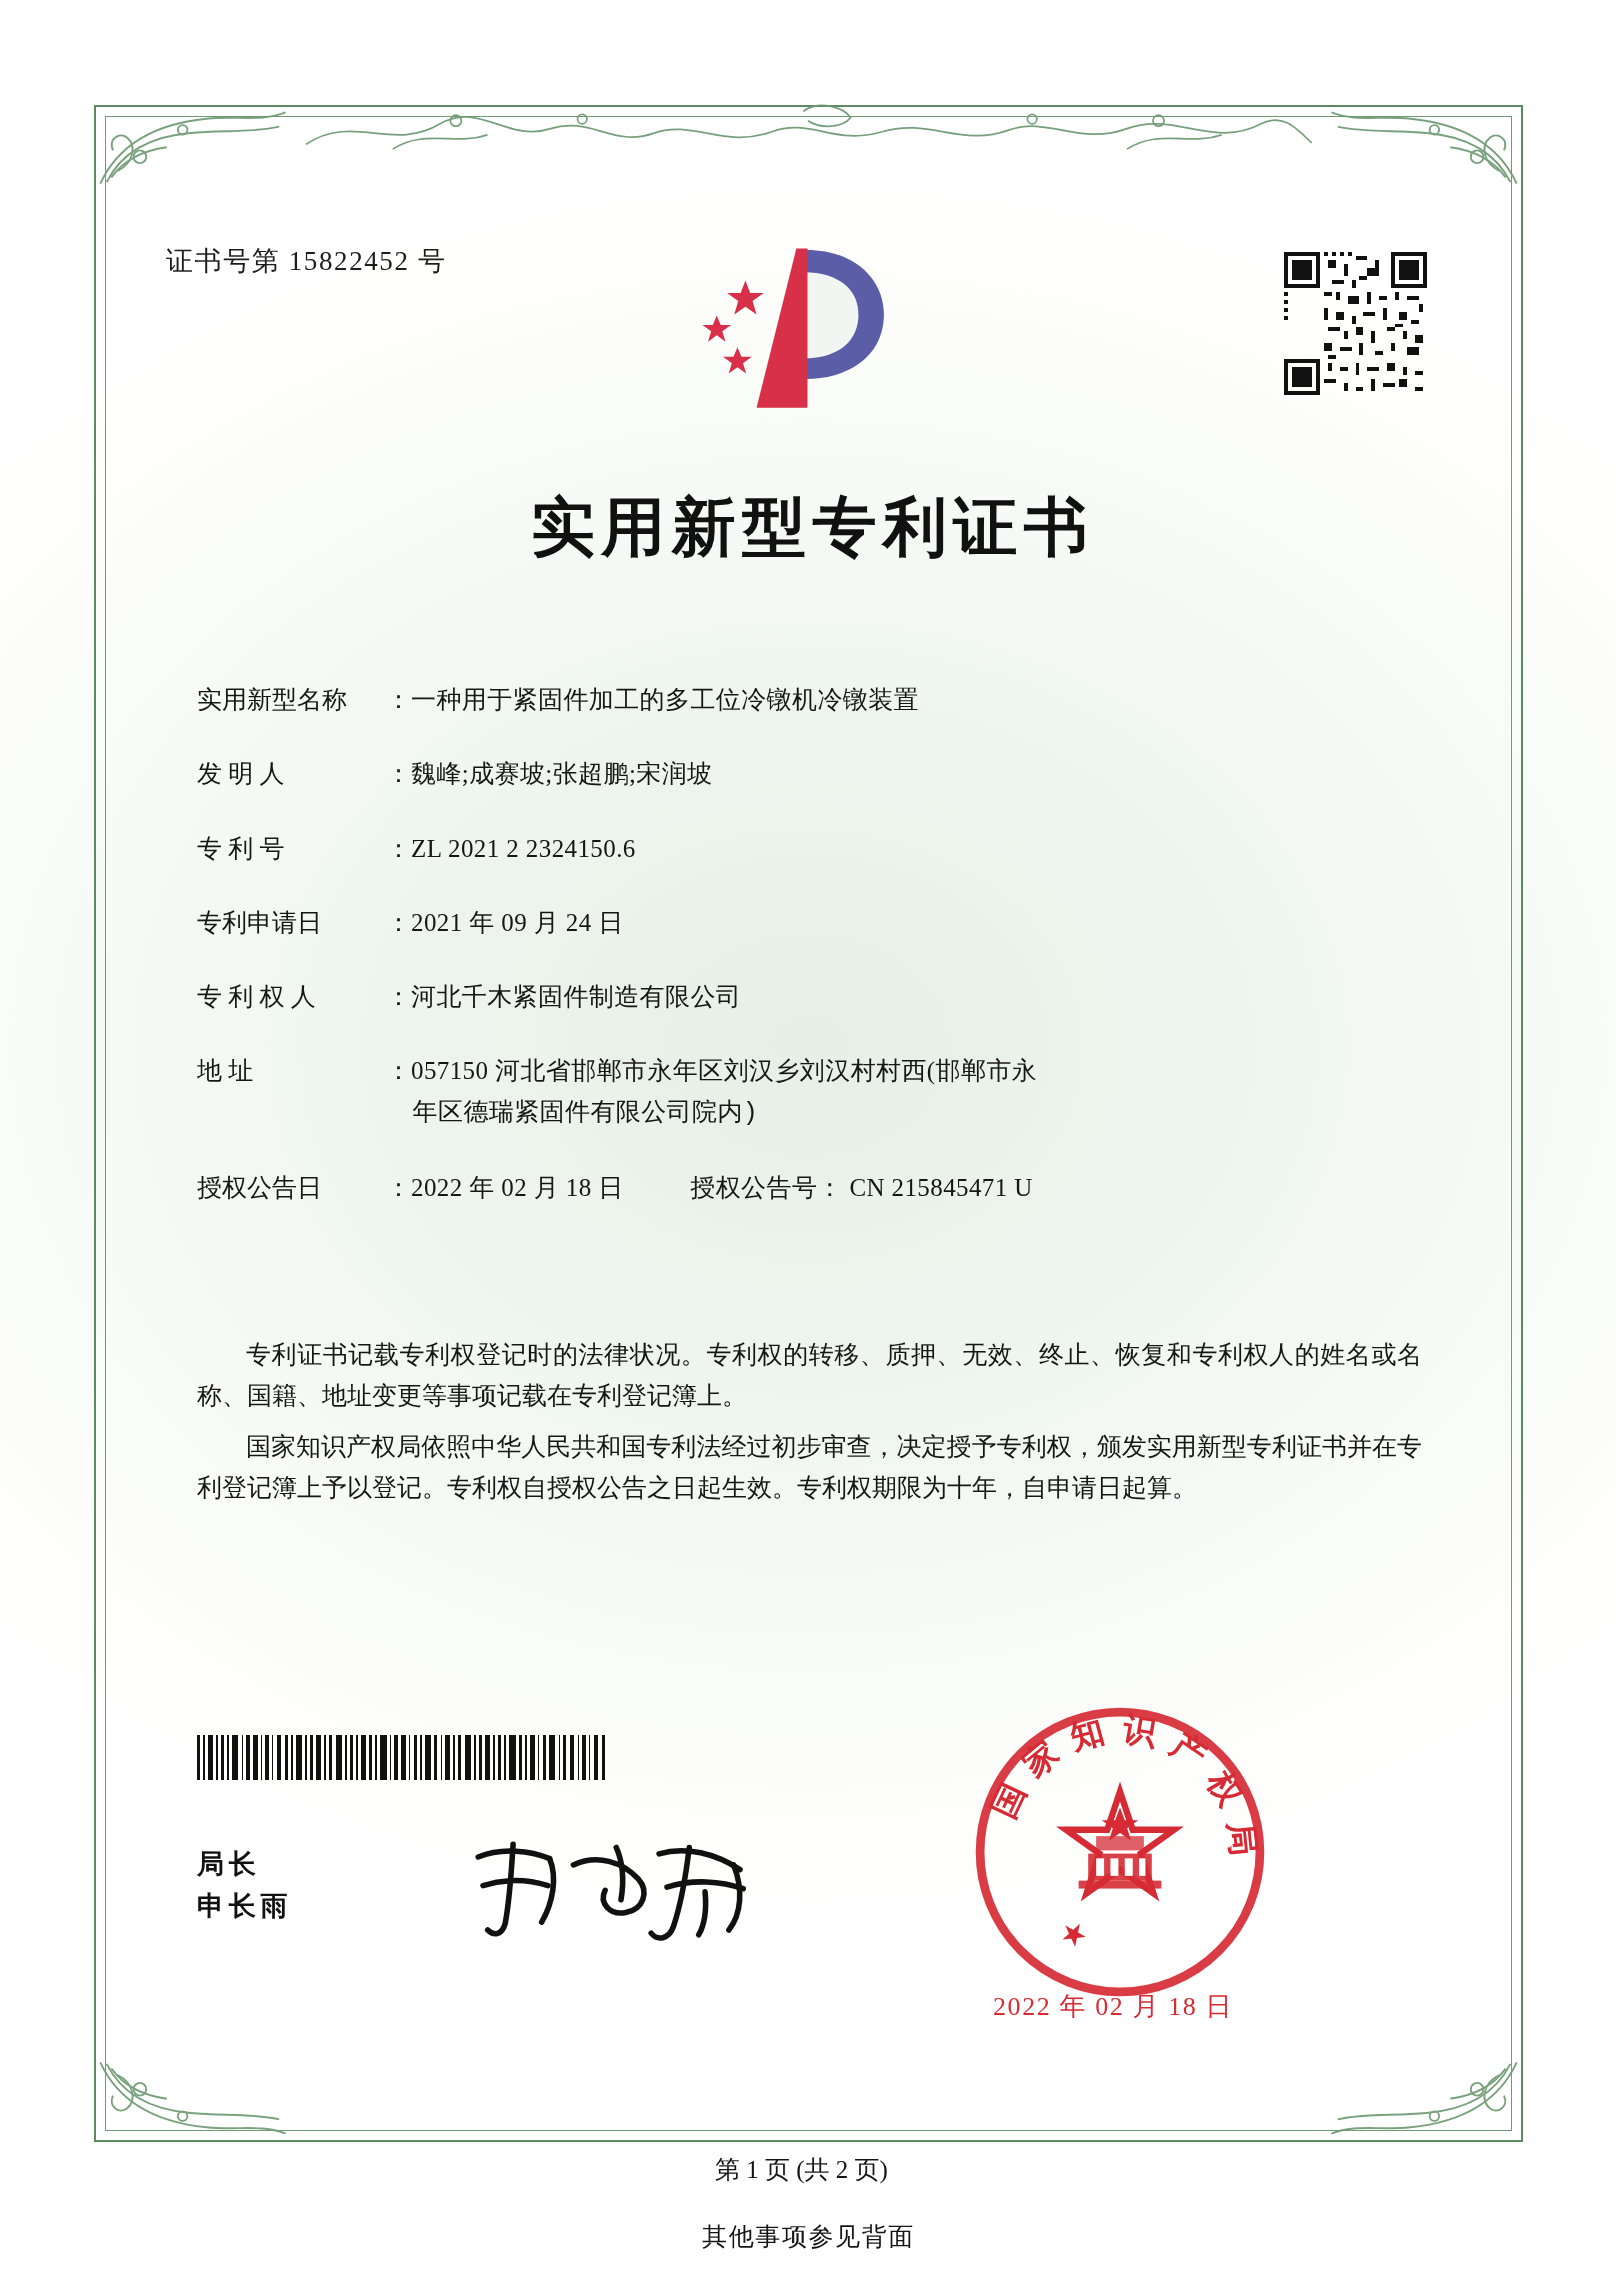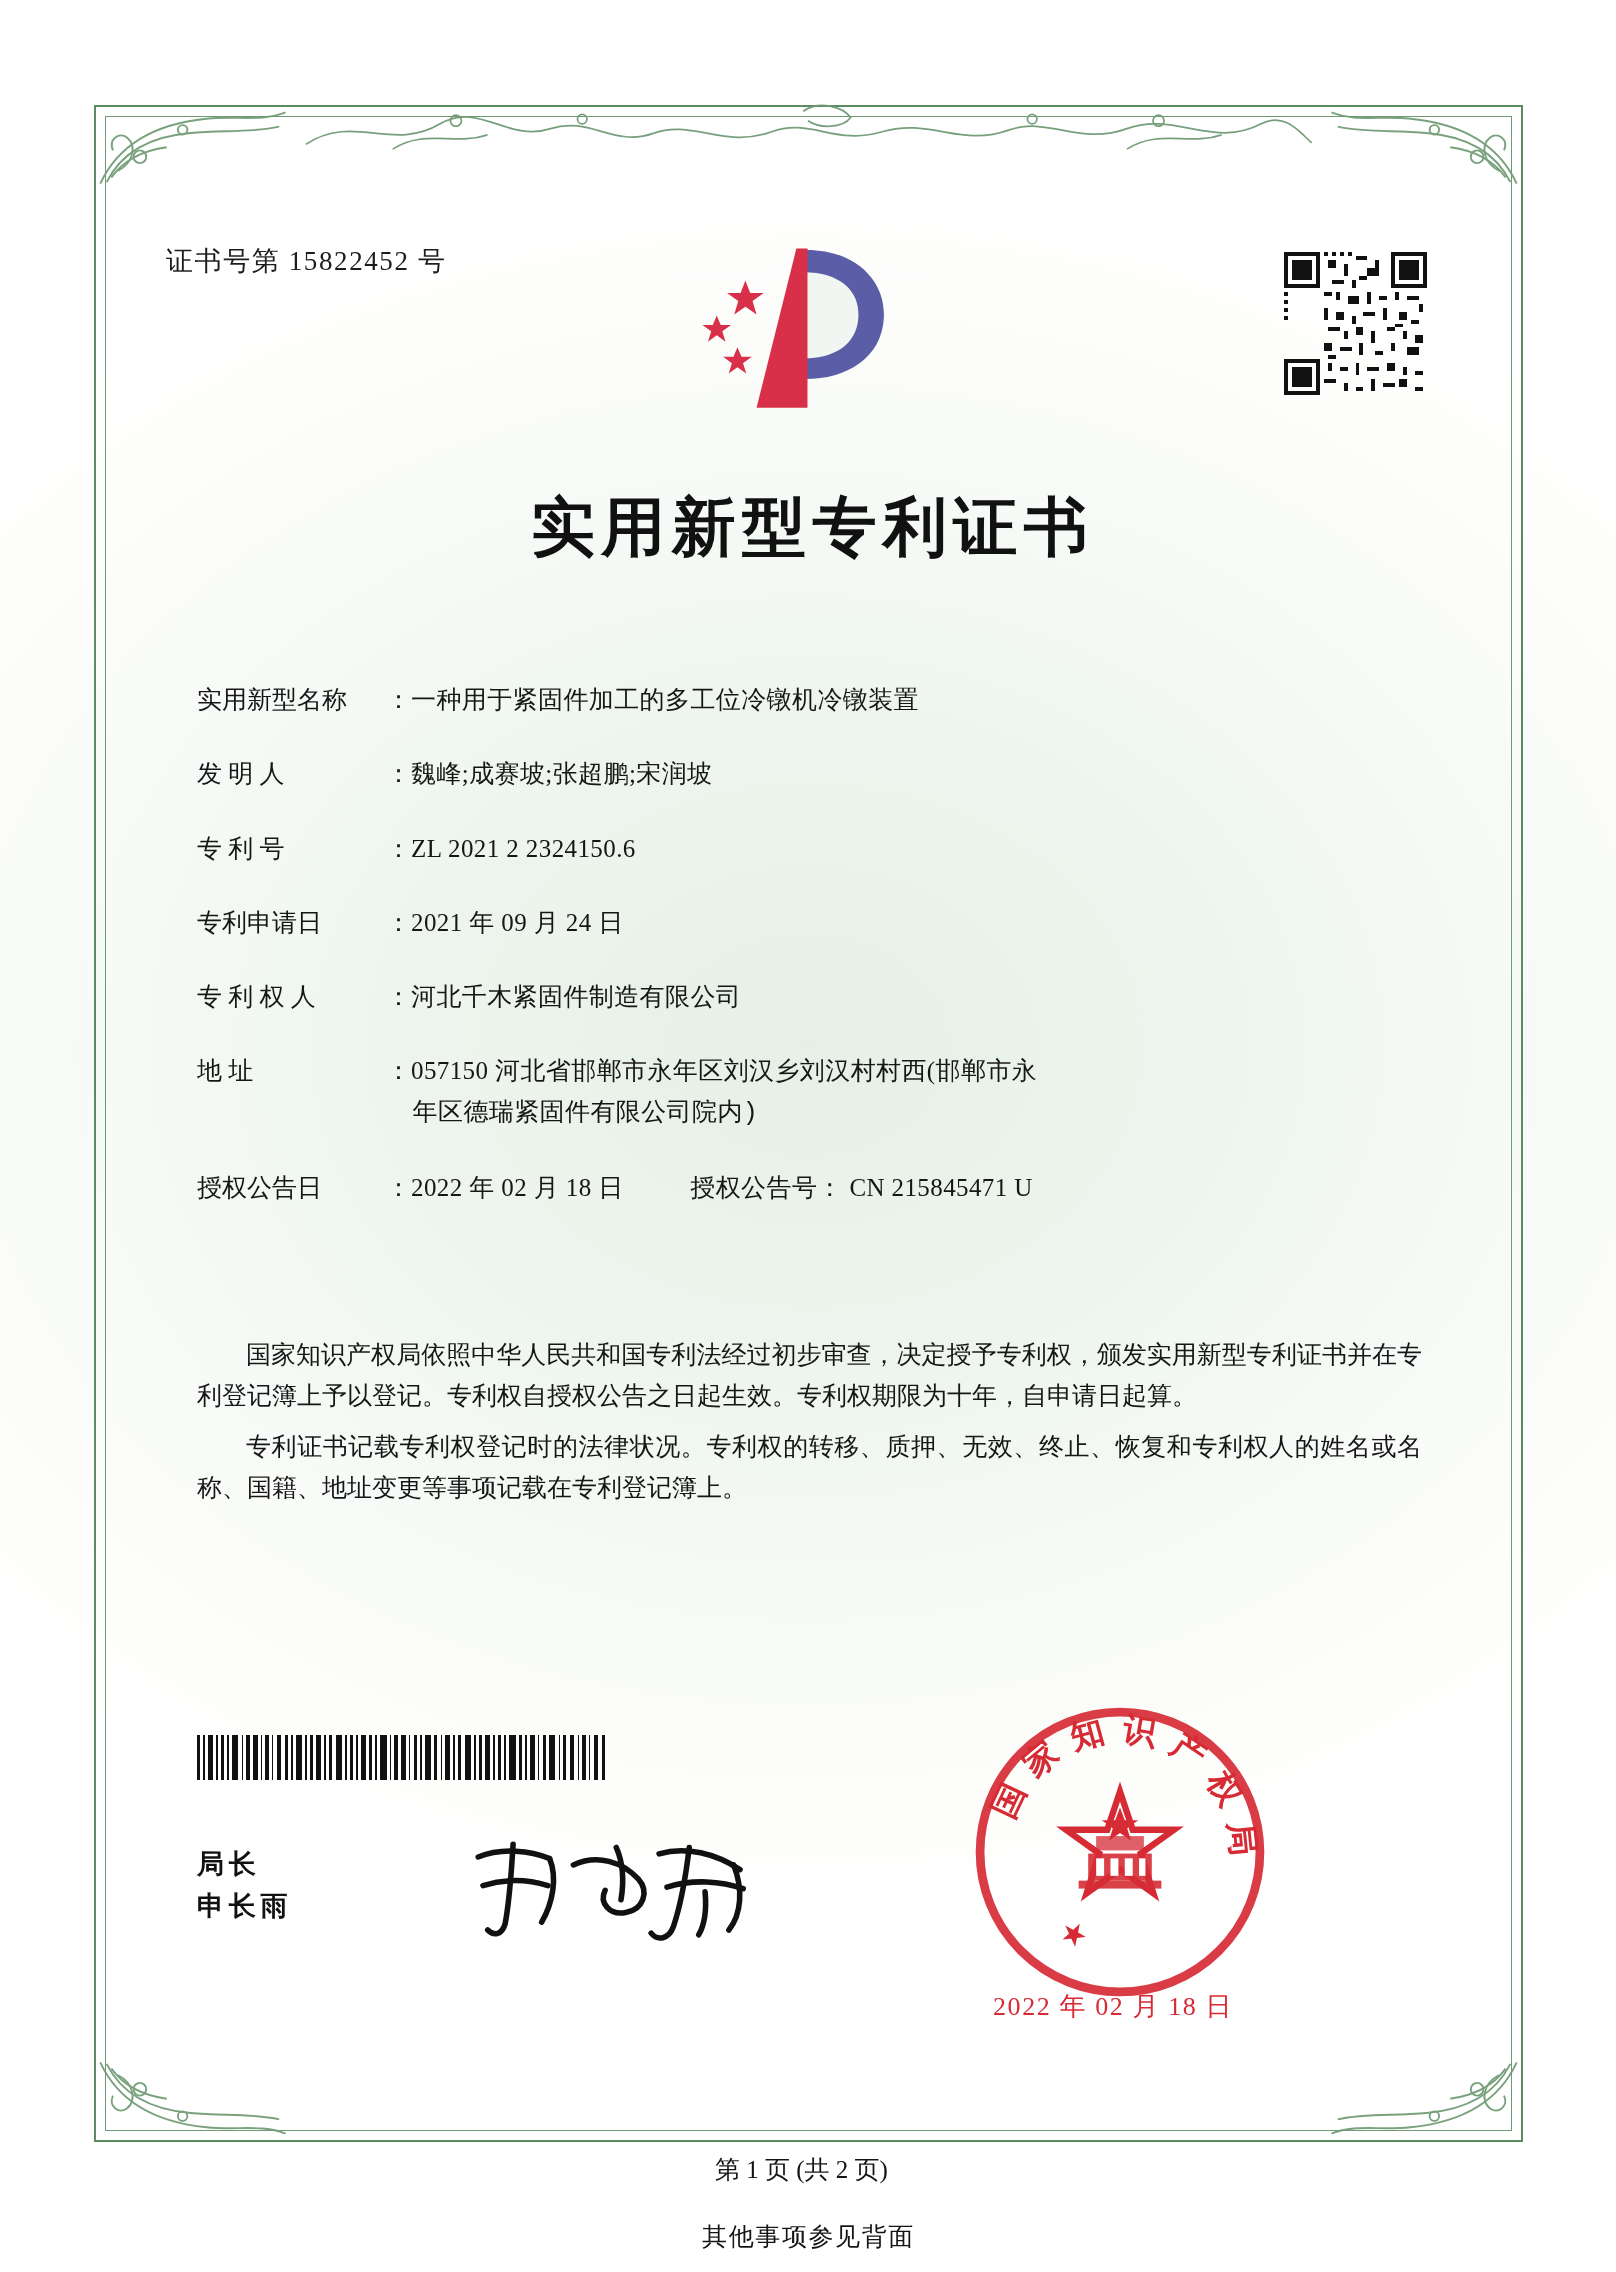--- a/index.html
+++ b/index.html
@@ -473,22 +473,22 @@
       <div class="field-value">
         <span>2022 年 02 月 18 日</span>
         <span class="pub-no-label">授权公告号</span><span>：</span>
         <span>CN 215845471 U</span>
       </div>
     </div>
 
   </div>
 
   <div class="paragraphs">
+    <p>专利证书记载专利权登记时的法律状况。专利权的转移、质押、无效、终止、恢复和专利权人的姓名或名称、国籍、地址变更等事项记载在专利登记簿上。</p>
     <p>国家知识产权局依照中华人民共和国专利法经过初步审查，决定授予专利权，颁发实用新型专利证书并在专利登记簿上予以登记。专利权自授权公告之日起生效。专利权期限为十年，自申请日起算。</p>
-    <p>专利证书记载专利权登记时的法律状况。专利权的转移、质押、无效、终止、恢复和专利权人的姓名或名称、国籍、地址变更等事项记载在专利登记簿上。</p>
   </div>
 
   <div class="barcode">
     <svg width="430" height="45" viewBox="0 0 540 56" shape-rendering="crispEdges" xmlns="http://www.w3.org/2000/svg">
       <g fill="#111111">
         <rect x="0" y="0" width="4" height="56"></rect>
           <rect x="8" y="0" width="2" height="56"></rect>
         <rect x="14" y="0" width="6" height="56"></rect>
           <rect x="24" y="0" width="2" height="56"></rect>
         <rect x="30" y="0" width="4" height="56"></rect>

